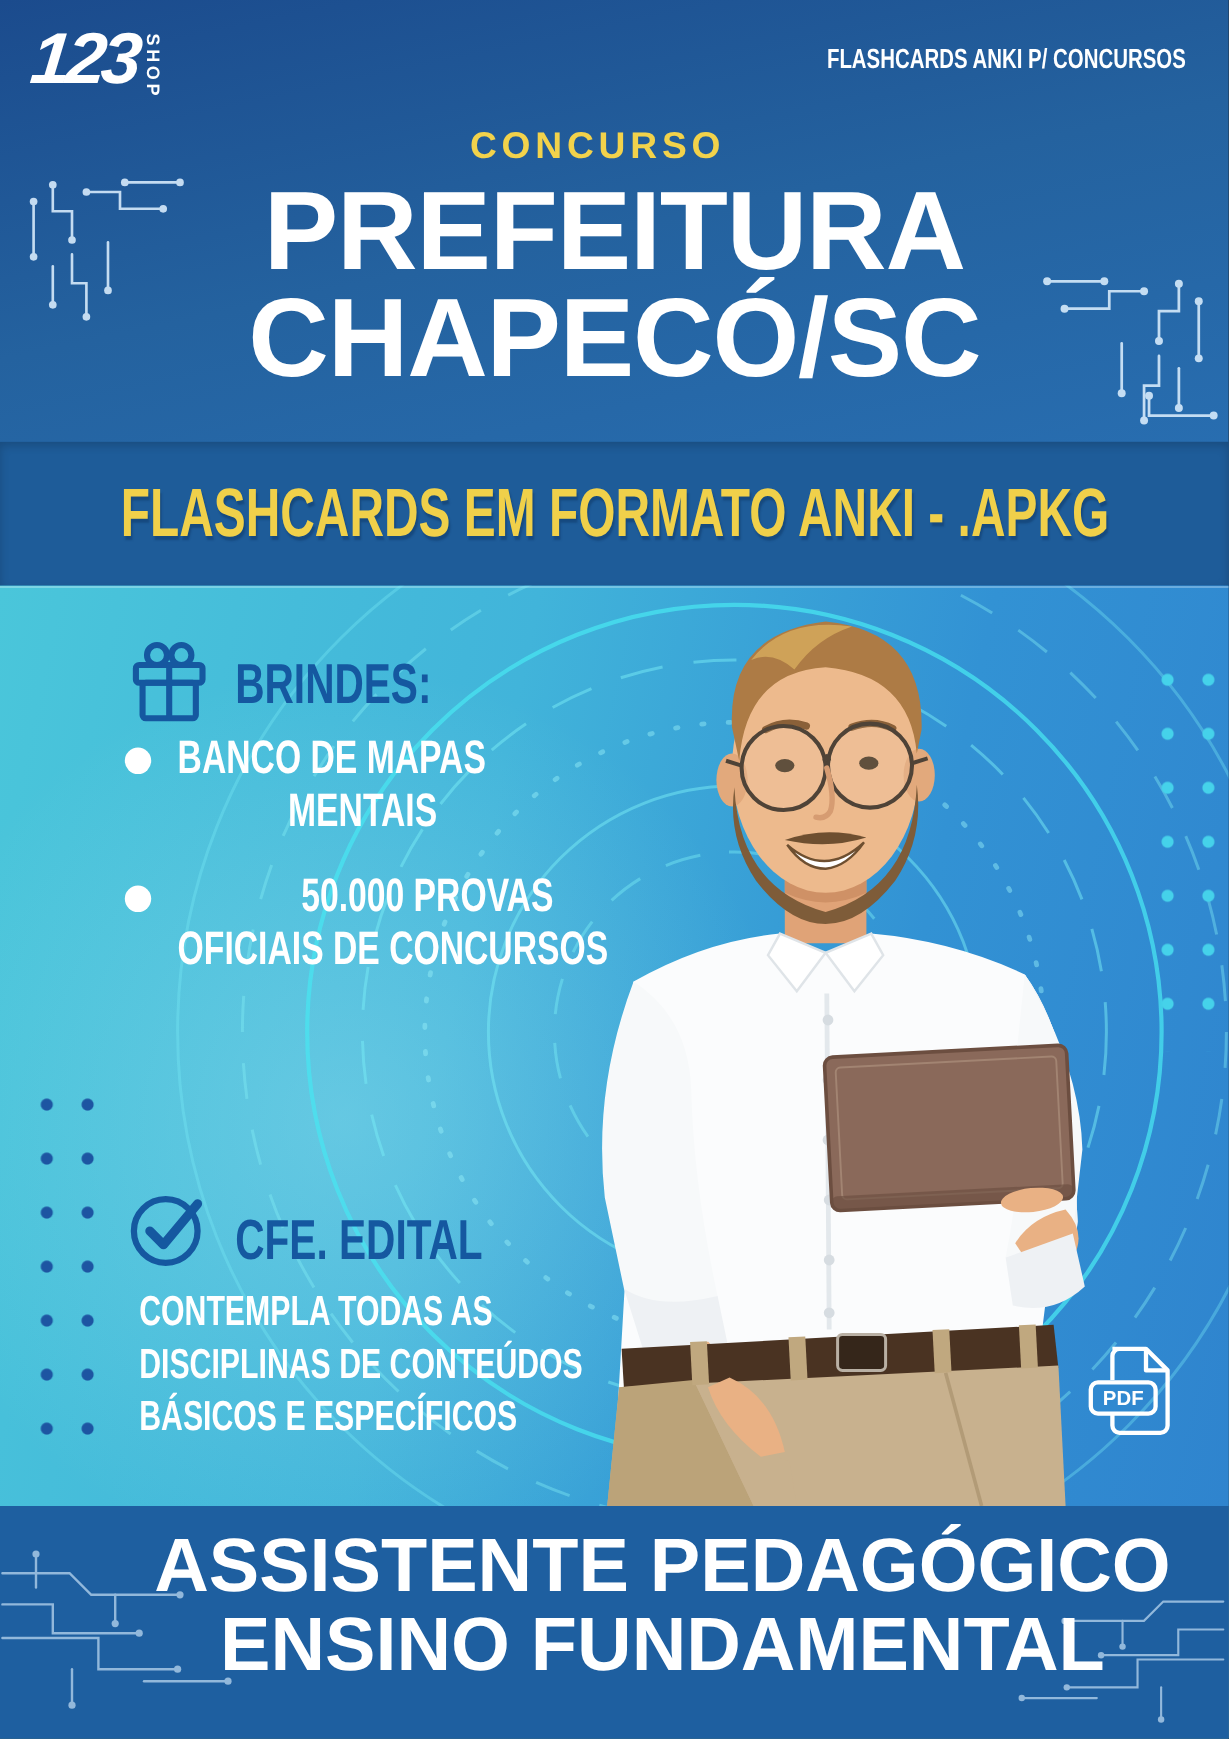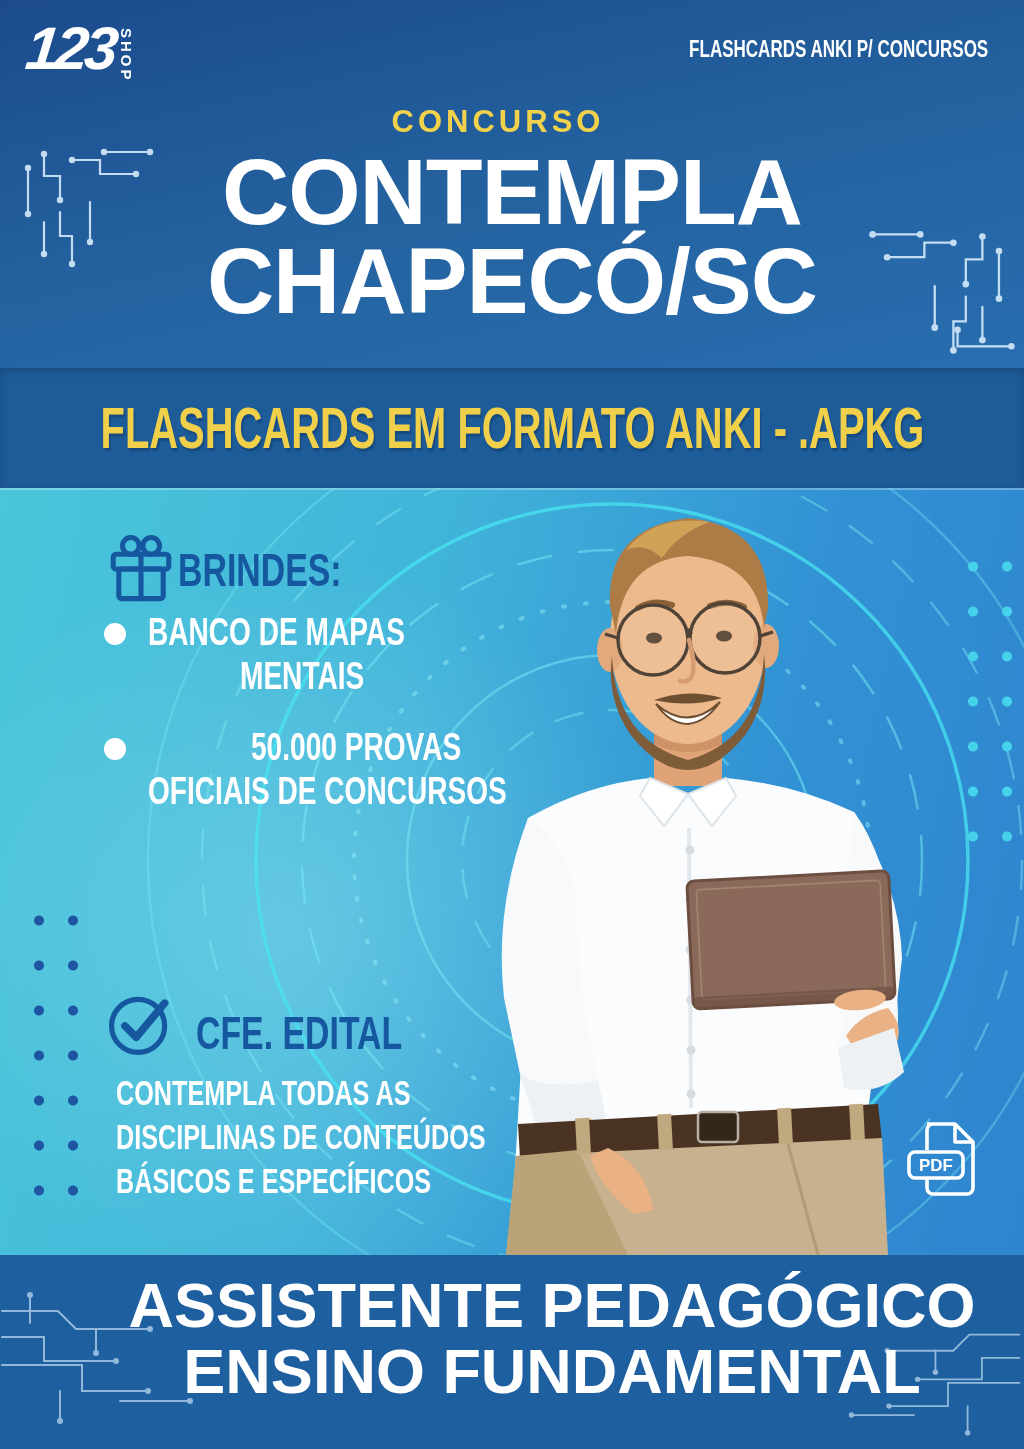--- a/index.html
+++ b/index.html
@@ -30,21 +30,21 @@
   .middle{left:0;top:488px;width:1024px;height:767px;overflow:hidden;
     background:
       radial-gradient(circle at 28% 58%,rgba(190,245,248,.28),rgba(190,245,248,0) 44%),
       linear-gradient(102deg,#4ac6da 0%,#41b4da 38%,#3292d4 70%,#2f84ce 100%);
     box-shadow:inset 0 2px 0 rgba(255,255,255,.28);}
   .dots{background-image:radial-gradient(circle,var(--dc) 4.5px,transparent 5.5px);
     background-size:34px 45px;background-position:8px 8px;}
   .dots-left{left:14px;top:402px;width:72px;height:340px;--dc:#1d55a2;}
   .dots-right{left:948px;top:48px;width:76px;height:340px;--dc:#45d2ea;}
 
-  .gift-row{left:104px;top:44px;display:flex;align-items:center;}
+  .gift-row{left:104px;top:44px;display:flex;align-items:center;gap:18px;}
   .section-heading{color:#1558a0;font-size:47px;}
   .bullets{left:104px;top:122px;color:#ffffff;}
   .bullet-item{display:flex;align-items:flex-start;margin-bottom:27px;text-align:center;}
   .bullet-dot{width:22px;height:22px;border-radius:50%;background:#fff;margin:13px 22px 0 0;flex:none;}
   .bullet-text{font-size:39px;line-height:1.13;}
   .check-row{left:104px;top:500px;display:flex;align-items:flex-end;gap:20px;}
   .edital-par{left:116px;top:583px;color:#fff;font-size:35px;line-height:1.26;}
   .pdf-wrap{left:901px;top:628px;}
 
   
@@ -118,21 +118,21 @@
       <circle cx="82" cy="102" r="3.2"></circle>
         <circle cx="36" cy="114" r="3.2"></circle>
         <circle cx="8" cy="120" r="3.2"></circle>
         <circle cx="60" cy="104" r="3.2"></circle>
     </g>
   </svg>
 
   <div class="abs kicker">CONCURSO</div>
 
   <div class="abs main-title">
-    <div>CONTEMPLA</div>
+    <div>PREFEITURA</div>
     <div>CHAPECÓ/SC</div>
   </div>
 
   <div class="abs band">
     <span class="band-text cond-c">FLASHCARDS EM FORMATO ANKI - .APKG</span>
   </div>
 
   <div class="abs middle">
 
     <svg class="abs" style="left:0;top:0;" width="1024" height="767" viewBox="0 0 1024 767">

